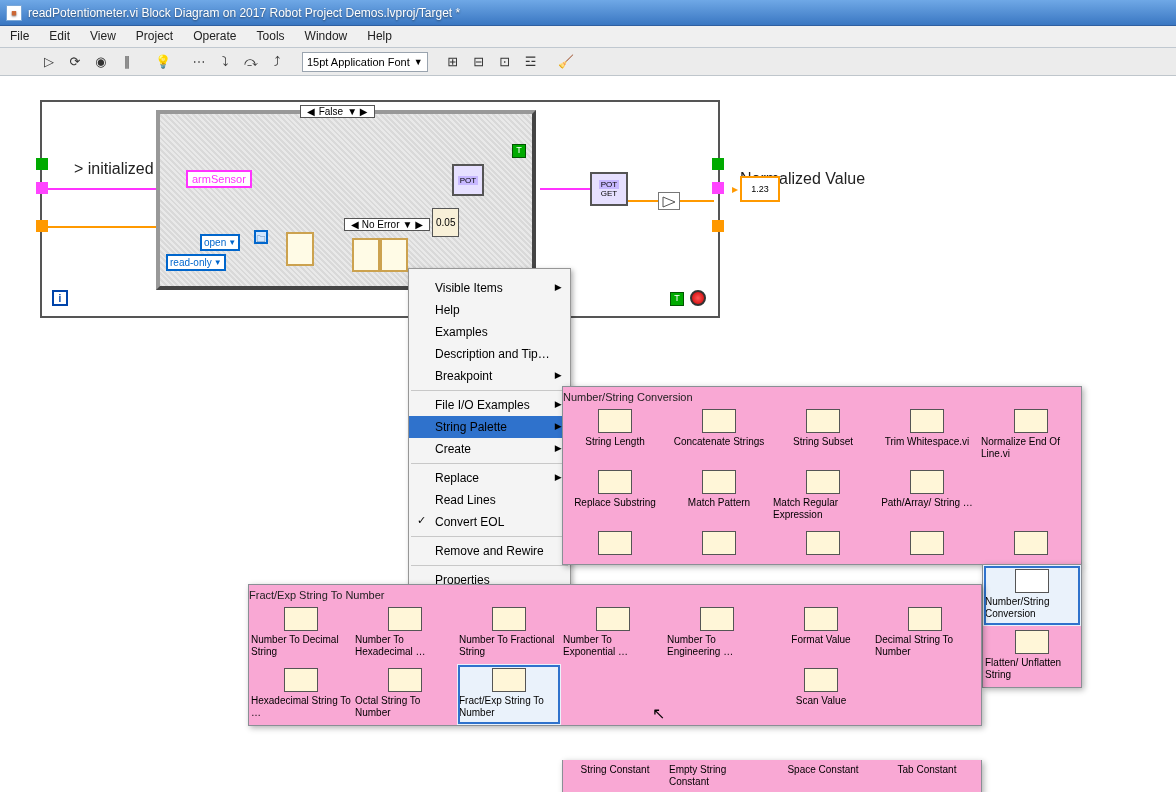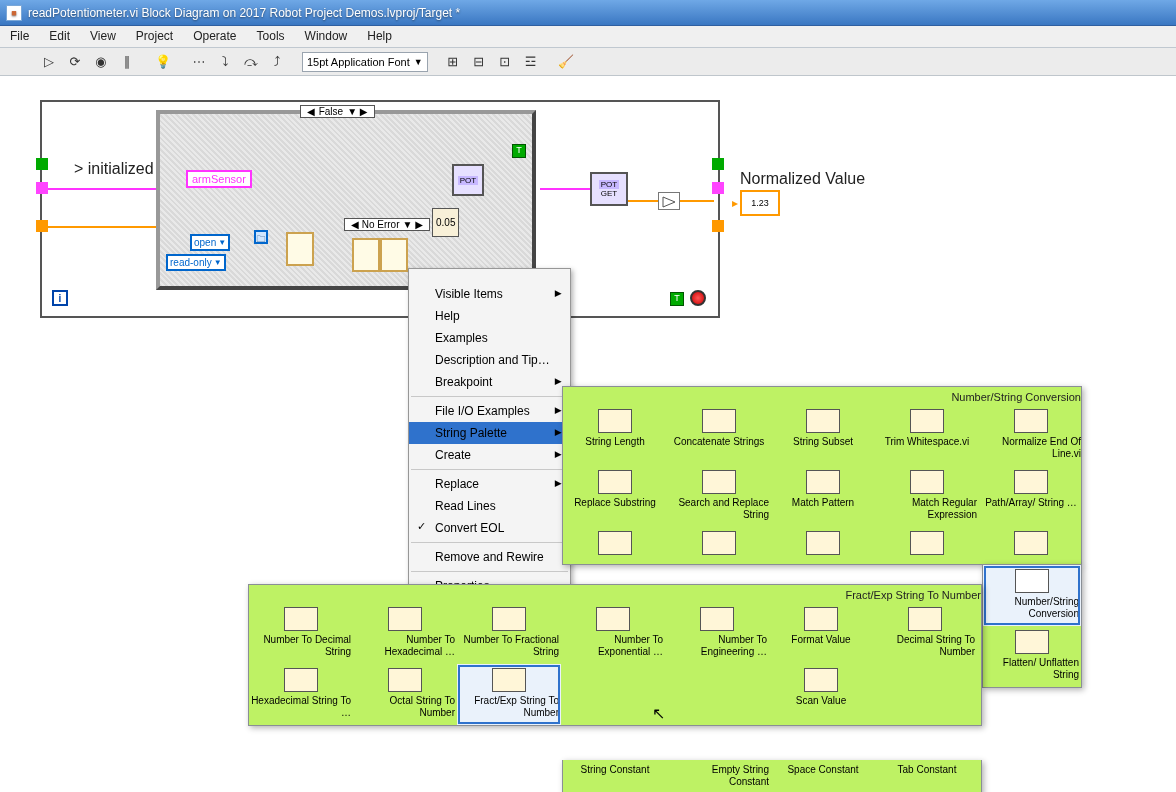--- a/index.html
+++ b/index.html
@@ -135,43 +135,43 @@
     border: 1px solid #555; background: #f8f0d8; color: #000;
     font-size: 10px; padding: 8px 3px; position: absolute;
   }
   
   .ctxmenu {
     position: absolute;
     background: #f4f4f4;
     border: 1px solid #979797;
     box-shadow: 2px 2px 5px rgba(0,0,0,.3);
     min-width: 150px;
-    padding: 14px 0;
+    padding: 8px 0;
   }
   .ctxitem {
     padding: 4px 20px 4px 26px;
     font-size: 12px; color: #000;
     position: relative;
     cursor: default;
   }
   .ctxitem.highlight { background: #2f72cc; color: #000000; }
   .ctxitem .arrow {
     position: absolute; right: 8px; top: 5px; font-size: 9px;
   }
   .ctxitem .check {
     position: absolute; left: 8px; top: 3px; font-size: 11px;
   }
   .ctxsep { height: 1px; background: #c8c8c8; margin: 3px 2px; }
   
   .palette {
     position: absolute;
-    background: #bef264;
+    background: #f9a8d4;
     border: 1px solid #8a8f95;
     box-shadow: 2px 2px 6px rgba(0,0,0,.3);
-    text-align: right;
+    text-align: left;
   }
   .pal-title {
     font-size: 11px; padding: 4px 0 2px; color: #222;
   }
   .pal-grid {
     display: grid;
     grid-template-columns: repeat(5, 104px);
     gap: 0;
   }
   .pal-cell {
@@ -264,21 +264,21 @@
       <div class="func-icon" style="left:292px;top:50px;background:#e6e0ff">
         <span style="font-size:8px;background:#c7b8ff;padding:0 2px">POT</span>
       </div>
 
       <div class="const-orange" style="left:272px;top:94px">0.05</div>
 
       <div class="case-sel" style="left:184px;top:104px">
         ◀ <span style="margin:0 3px">No Error</span> ▼ ▶
       </div>
 
-      <div class="ring-const" style="left:30px;top:120px">
+      <div class="ring-const" style="left:40px;top:120px">
         <span>open</span>
           <span class="caret">▼</span>
       </div>
       <div class="ring-const" style="left:6px;top:140px">
         <span>read-only</span>
           <span class="caret">▼</span>
       </div>
       <div style="position:absolute;left:94px;top:116px;width:14px;height:14px;border:2px solid #06c;background:#cfe6ff;font-size:9px;text-align:center;color:#036">🗀</div>
       <div class="yaru-file" style="left:126px;top:118px"></div>
       <div class="yaru-file" style="left:192px;top:124px"></div>
@@ -299,21 +299,21 @@
     <div style="position:absolute;left:616px;top:90px;width:22px;height:18px;border:1px solid #777;background:#fff">
       <svg width="22" height="18">
           <path d="M4 4 L16 9 L4 14 Z" fill="none" stroke="#555"></path>
         </svg>
     </div>
     <div class="wire orange" style="left:586px;top:98px;width:30px"></div>
     <div class="wire orange" style="left:638px;top:98px;width:34px"></div>
   </div>
 
   <span class="plain-label" style="left:740px;top:94px">Normalized Value</span>
-  <div class="indicator" style="left:740px;top:114px">
+  <div class="indicator" style="left:740px;top:100px">
     <span>1.23</span>
   </div>
 
   <div class="ctxmenu" style="left:408px;top:192px">
     <div class="ctxitem"><span>Visible Items</span><span class="arrow">▶</span></div>
     <div class="ctxitem">Help</div>
     <div class="ctxitem">Examples</div>
     <div class="ctxitem">Description and Tip…</div>
     <div class="ctxitem"><span>Breakpoint</span><span class="arrow">▶</span></div>
     <div class="ctxsep"></div>
@@ -353,24 +353,20 @@
           <div class="pic"></div>
           <span>Normalize End Of Line.vi</span>
         </div>
 
       <div class="pal-cell">
           <div class="pic"></div>
           <span>Replace Substring</span>
         </div>
       <div class="pal-cell">
           <div class="pic"></div>
-          <span>Search and Replace String</span>
-        </div>
-      <div class="pal-cell">
-          <div class="pic"></div>
           <span>Match Pattern</span>
         </div>
       <div class="pal-cell">
           <div class="pic"></div>
           <span>Match Regular Expression</span>
         </div>
       <div class="pal-cell">
           <div class="pic"></div>
           <span>Path/Array/ String …</span>
         </div>

